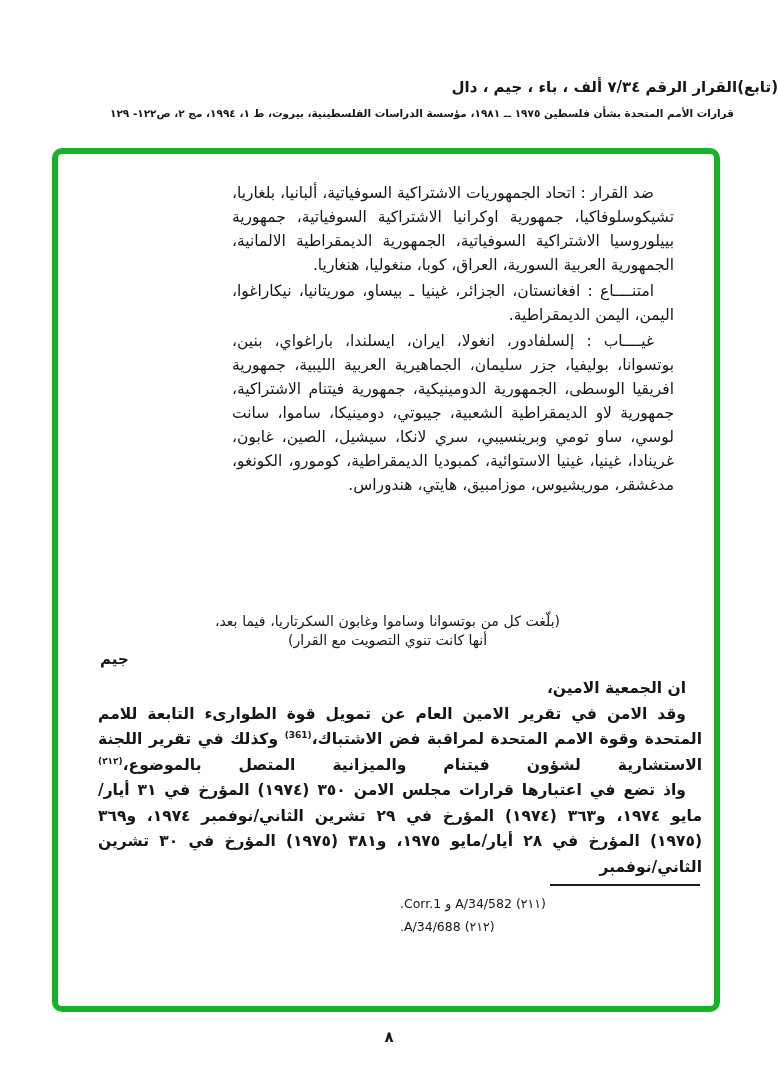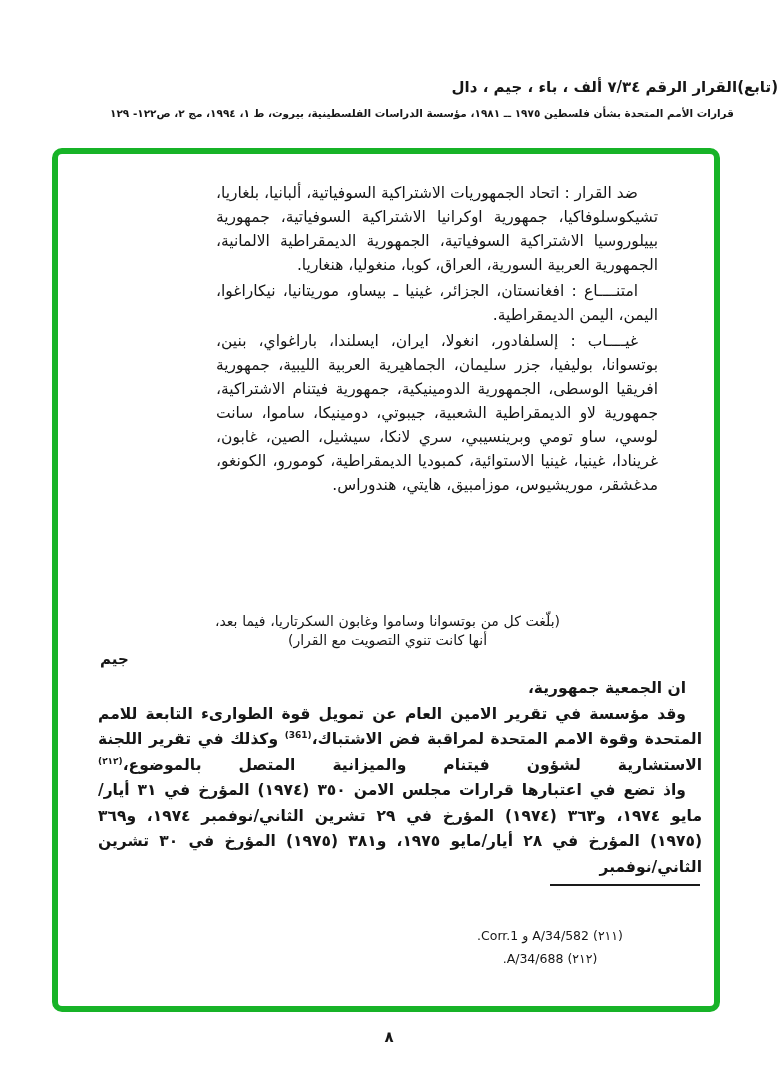--- a/index.html
+++ b/index.html
@@ -17,21 +17,21 @@
     position:absolute;top:107px;left:0;width:778px;text-align:center;
     direction:rtl;font-weight:bold;font-size:10.5px;margin-left:33px;
   }
   
   .frame{
     position:absolute;left:52px;top:148px;width:656px;height:852px;
     border:6px solid #17b327;border-radius:10px;background:transparent;
   }
   
   .votes{
-    position:absolute;top:181px;right:120px;width:442px;
+    position:absolute;top:181px;right:104px;width:442px;
     direction:rtl;font-size:15.5px;line-height:24px;text-align:justify;
   }
   .vote-entry{margin:0 0 2px 0;text-indent:20px;}
   .vote-label{white-space:nowrap;}
   
   .vote-note{
     position:absolute;top:612px;left:215px;width:345px;
     direction:rtl;font-size:14px;line-height:19px;
     text-align:justify;text-align-last:center;
   }
@@ -47,22 +47,22 @@
   }
   .body-col p{margin:0;text-indent:16px;}
   .para{text-align-last:justify;}
   sup{font-size:9px;line-height:0;vertical-align:super;}
   
   .fn-rule{
     position:absolute;top:884px;right:78px;width:150px;height:0;
     border-top:2px solid #1a1a1a;
   }
   .footnotes{
-    position:absolute;top:924px;right:78px;width:300px;
-    direction:rtl;text-align:center;font-size:12.5px;line-height:23px;
+    position:absolute;top:892px;right:78px;width:300px;
+    direction:rtl;text-align:left;font-size:12.5px;line-height:23px;
   }
   .footnotes p{margin:0;}
   
   .page-number{
     position:absolute;top:1028px;left:0;width:778px;text-align:center;
     font-size:15px;font-weight:bold;
   }
 </style>
 </head>
 <body style="color: rgb(22, 22, 22); background: rgb(255, 255, 255);">
@@ -79,22 +79,22 @@
     <p class="vote-entry"><span class="vote-label">ضد القرار :</span> <span>اتحاد الجمهوريات الاشتراكية السوفياتية، ألبانيا، بلغاريا، تشيكوسلوفاكيا، جمهورية اوكرانيا الاشتراكية السوفياتية، جمهورية بييلوروسيا الاشتراكية السوفياتية، الجمهورية الديمقراطية الالمانية، الجمهورية العربية السورية، العراق، كوبا، منغوليا، هنغاريا.</span></p>
     <p class="vote-entry"><span class="vote-label">امتنــــاع :</span> <span>افغانستان، الجزائر، غينيا ـ بيساو، موريتانيا، نيكاراغوا، اليمن، اليمن الديمقراطية.</span></p>
     <p class="vote-entry"><span class="vote-label">غيــــاب :</span> <span>إلسلفادور، انغولا، ايران، ايسلندا، باراغواي، بنين، بوتسوانا، بوليفيا، جزر سليمان، الجماهيرية العربية الليبية، جمهورية افريقيا الوسطى، الجمهورية الدومينيكية، جمهورية فيتنام الاشتراكية، جمهورية لاو الديمقراطية الشعبية، جيبوتي، دومينيكا، ساموا، سانت لوسي، ساو تومي وبرينسيبي، سري لانكا، سيشيل، الصين، غابون، غرينادا، غينيا، غينيا الاستوائية، كمبوديا الديمقراطية، كومورو، الكونغو، مدغشقر، موريشيوس، موزامبيق، هايتي، هندوراس.</span></p>
   </section>
 
   <div class="vote-note">(بلّغت كل من بوتسوانا وساموا وغابون السكرتاريا، فيما بعد، أنها كانت تنوي التصويت مع القرار)</div>
 
   <h2 class="sec-heading">جيم</h2>
 
   <section class="body-col">
-    <p>ان الجمعية جمهورية،</p>
-    <p class="para"><span>وقد مؤسسة</span><span> في تقرير الامين العام عن تمويل قوة الطوارىء التابعة للامم المتحدة وقوة الامم المتحدة لمراقبة فض الاشتباك،</span><sup>(361)</sup><span> وكذلك في تقرير اللجنة الاستشارية لشؤون فيتنام والميزانية المتصل بالموضوع،</span><sup>(٢١٢)</sup></p>
+    <p>ان الجمعية الامين،</p>
+    <p class="para"><span>وقد الامن</span><span> في تقرير الامين العام عن تمويل قوة الطوارىء التابعة للامم المتحدة وقوة الامم المتحدة لمراقبة فض الاشتباك،</span><sup>(361)</sup><span> وكذلك في تقرير اللجنة الاستشارية لشؤون فيتنام والميزانية المتصل بالموضوع،</span><sup>(٢١٢)</sup></p>
     <p class="para"><span>واذ تضع</span><span> في اعتبارها قرارات مجلس الامن ٣٥٠ (١٩٧٤) المؤرخ في ٣١ أيار/مايو ١٩٧٤، و٣٦٣ (١٩٧٤) المؤرخ في ٢٩ تشرين الثاني/نوفمبر ١٩٧٤، و٣٦٩ (١٩٧٥) المؤرخ في ٢٨ أيار/مايو ١٩٧٥، و٣٨١ (١٩٧٥) المؤرخ في ٣٠ تشرين الثاني/نوفمبر</span></p>
   </section>
 
   <div class="fn-rule"></div>
 
   <section class="footnotes">
     <p>(٢١١) A/34/582 و Corr.1.</p>
     <p>(٢١٢) A/34/688.</p>
   </section>
 

